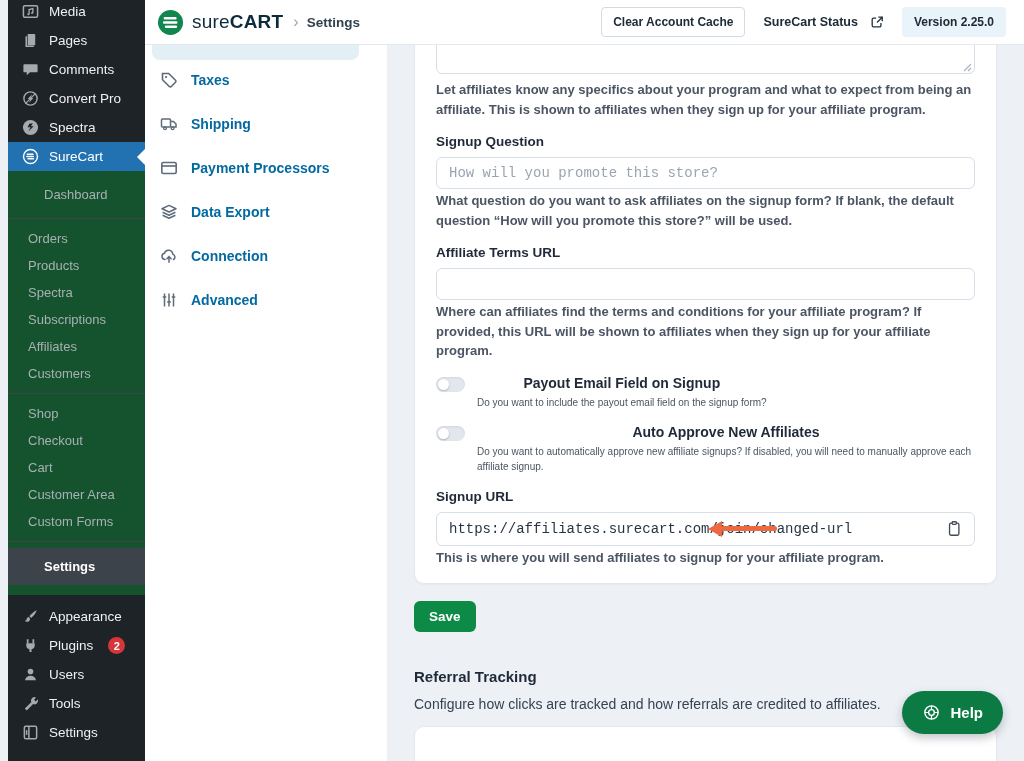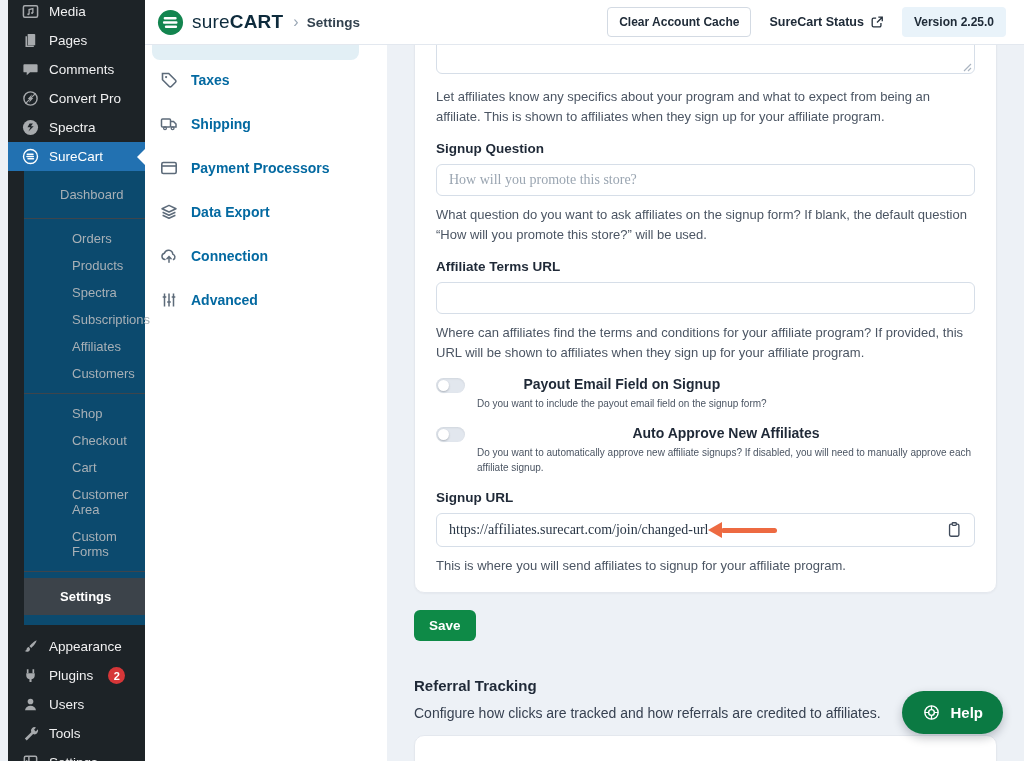--- a/index.html
+++ b/index.html
@@ -12,22 +12,22 @@
   .wp-toplist { margin-top:-3px; }
   .wp-item { height:29px; display:flex; align-items:center; gap:9px;
     padding-left:13px; font-size:13.5px; color:#f0f0f1; cursor:pointer; position:relative; }
   .wp-ic { width:19px; height:19px; display:flex; align-items:center; justify-content:center;
     color:#a7aaad; flex:0 0 19px; }
   .wp-item.active { background:#2271b1; color:#fff; }
   .wp-item.active .wp-ic { color:#fff; }
   .notch { position:absolute; right:0; top:50%; transform:translateY(-50%);
     width:0; height:0; border-top:8px solid transparent; border-bottom:8px solid transparent;
     border-right:8px solid #ffffff; }
-  .wp-submenu { background:#0c4a6e; padding:6px 0 10px;margin-left:16px; }
-  .wp-sub { padding:6px 12px 6px 48px; font-size:13px; color:#a8b0b6; cursor:pointer; }
+  .wp-submenu { background:#14532d; padding:6px 0 10px; }
+  .wp-sub { padding:6px 12px 6px 20px; font-size:13px; color:#a8b0b6; cursor:pointer; }
   .wp-sub.dash { padding:10px 12px 10px 36px; }
   .wp-sep { border-top:1px solid #3e454c; margin:6px 0; }
   .wp-sub.active-sub { background:#3c434a; color:#ffffff; font-weight:bold;
     padding:11px 12px 11px 36px; }
   .wp-bottomlist { padding-top:7px; }
   .wp-badge { background:#d63638; color:#fff; border-radius:50%; min-width:17px; height:17px;
     display:inline-flex; align-items:center; justify-content:center; font-size:11px;
     font-weight:bold; margin-left:6px; padding:0 2px; }
 
   
@@ -36,21 +36,21 @@
     justify-content:space-between; padding:0 18px 0 20px; z-index:40; }
   .brand { display:flex; align-items:center; gap:8px; cursor:pointer; }
   .wordmark { font-size:19px; color:#0e2b3c; letter-spacing:.2px; }
   .wordmark .lt { font-weight:400; } .wordmark .bd { font-weight:800; }
   .crumb-sep { color:#9aa7b5; font-size:16px; margin:0 8px 0 10px; }
   .crumb { font-size:13.5px; font-weight:700; color:#33424f; }
   .hdr-right { display:flex; align-items:center; gap:18px; }
   .btn-outline { background:#fff; border:1px solid #d3dae3; border-radius:4px;
     padding:7px 11px; font-size:12px; font-weight:600; color:#202c39; cursor:pointer;
     font-family:inherit; }
-  .status-link { display:flex; gap:6px; font-size:12.5px;
+  .status-link { display:flex; gap:12px; font-size:12.5px;
     font-weight:600; color:#202c39; cursor:pointer; }
   .version-badge { background:#e9f3fa; color:#202c39; font-size:12px; font-weight:700;
     border-radius:4px; padding:8px 12px; }
 
   
   .body-row { position:fixed; left:137px; top:45px; right:0; bottom:0; display:flex; }
   .subsidebar { width:250px; background:#ffffff; position:relative; flex:0 0 250px; }
   .sel-pill { position:absolute; left:15px; right:28px; top:-24px; height:39px;
     background:#e2eff5; border-radius:8px; }
   .side-list { padding-top:17px; }
@@ -62,25 +62,25 @@
   
   .main { flex:1; padding:0 27px; overflow:hidden; position:relative; }
   .card { background:#fff; border:1px solid #e4e8ee; border-radius:10px;
     box-shadow:0 1px 2px rgba(16,24,40,.04); padding:16px 21px; }
   .card1 { margin-top:-56px; }
   textarea.field { width:100%; height:68px; border:1px solid #d6dee8; border-radius:6px;
     resize:none; font-family:inherit; font-size:14px; padding:8px 12px; color:#273444;
     background:#fff; }
   .ta-wrap { position:relative; }
   .resize-h { position:absolute; right:3px; bottom:6px; color:#aab4c0; }
-  .help { font-size:13px; line-height:1.5; color:#4b5563; margin-top:9px; }
+  .help { font-size:13px; line-height:1.5; color:#4b5563; margin-top:2px;font-weight:bold; }
   .flabel { display:block; font-size:13.5px; font-weight:700; color:#1f2937;
     margin:15px 0 8px; }
   input.field { width:100%; height:32px; border:1px solid #d6dee8; border-radius:6px;
-    font-family:Liberation Serif, serif; font-size:14px; padding:0 12px; color:#273444; background:#fff; }
+    font-family:Liberation Mono, monospace; font-size:14px; padding:0 12px; color:#273444; background:#fff; }
   input.field::placeholder { color:#9aa5b1; }
   .toggle-row { display:flex; gap:12px; margin-top:14px; }
   .toggle { width:29px; height:15px; border-radius:999px; background:#e2e7ee;
     position:relative; flex:0 0 29px; margin-top:2px; cursor:pointer;
     box-shadow:inset 0 1px 2px rgba(16,24,40,.08); }
   .toggle .knob { position:absolute; width:11px; height:11px; border-radius:50%;
     background:#fff; top:2px; left:2px; box-shadow:0 1px 2px rgba(16,24,40,.25); }
   .t-label { font-size:14px; font-weight:700; color:#1f2937;text-align:center; }
   .t-desc { font-size:10px; line-height:1.5; color:#4b5563; margin-top:4px; }
   .url-wrap { position:relative; }

